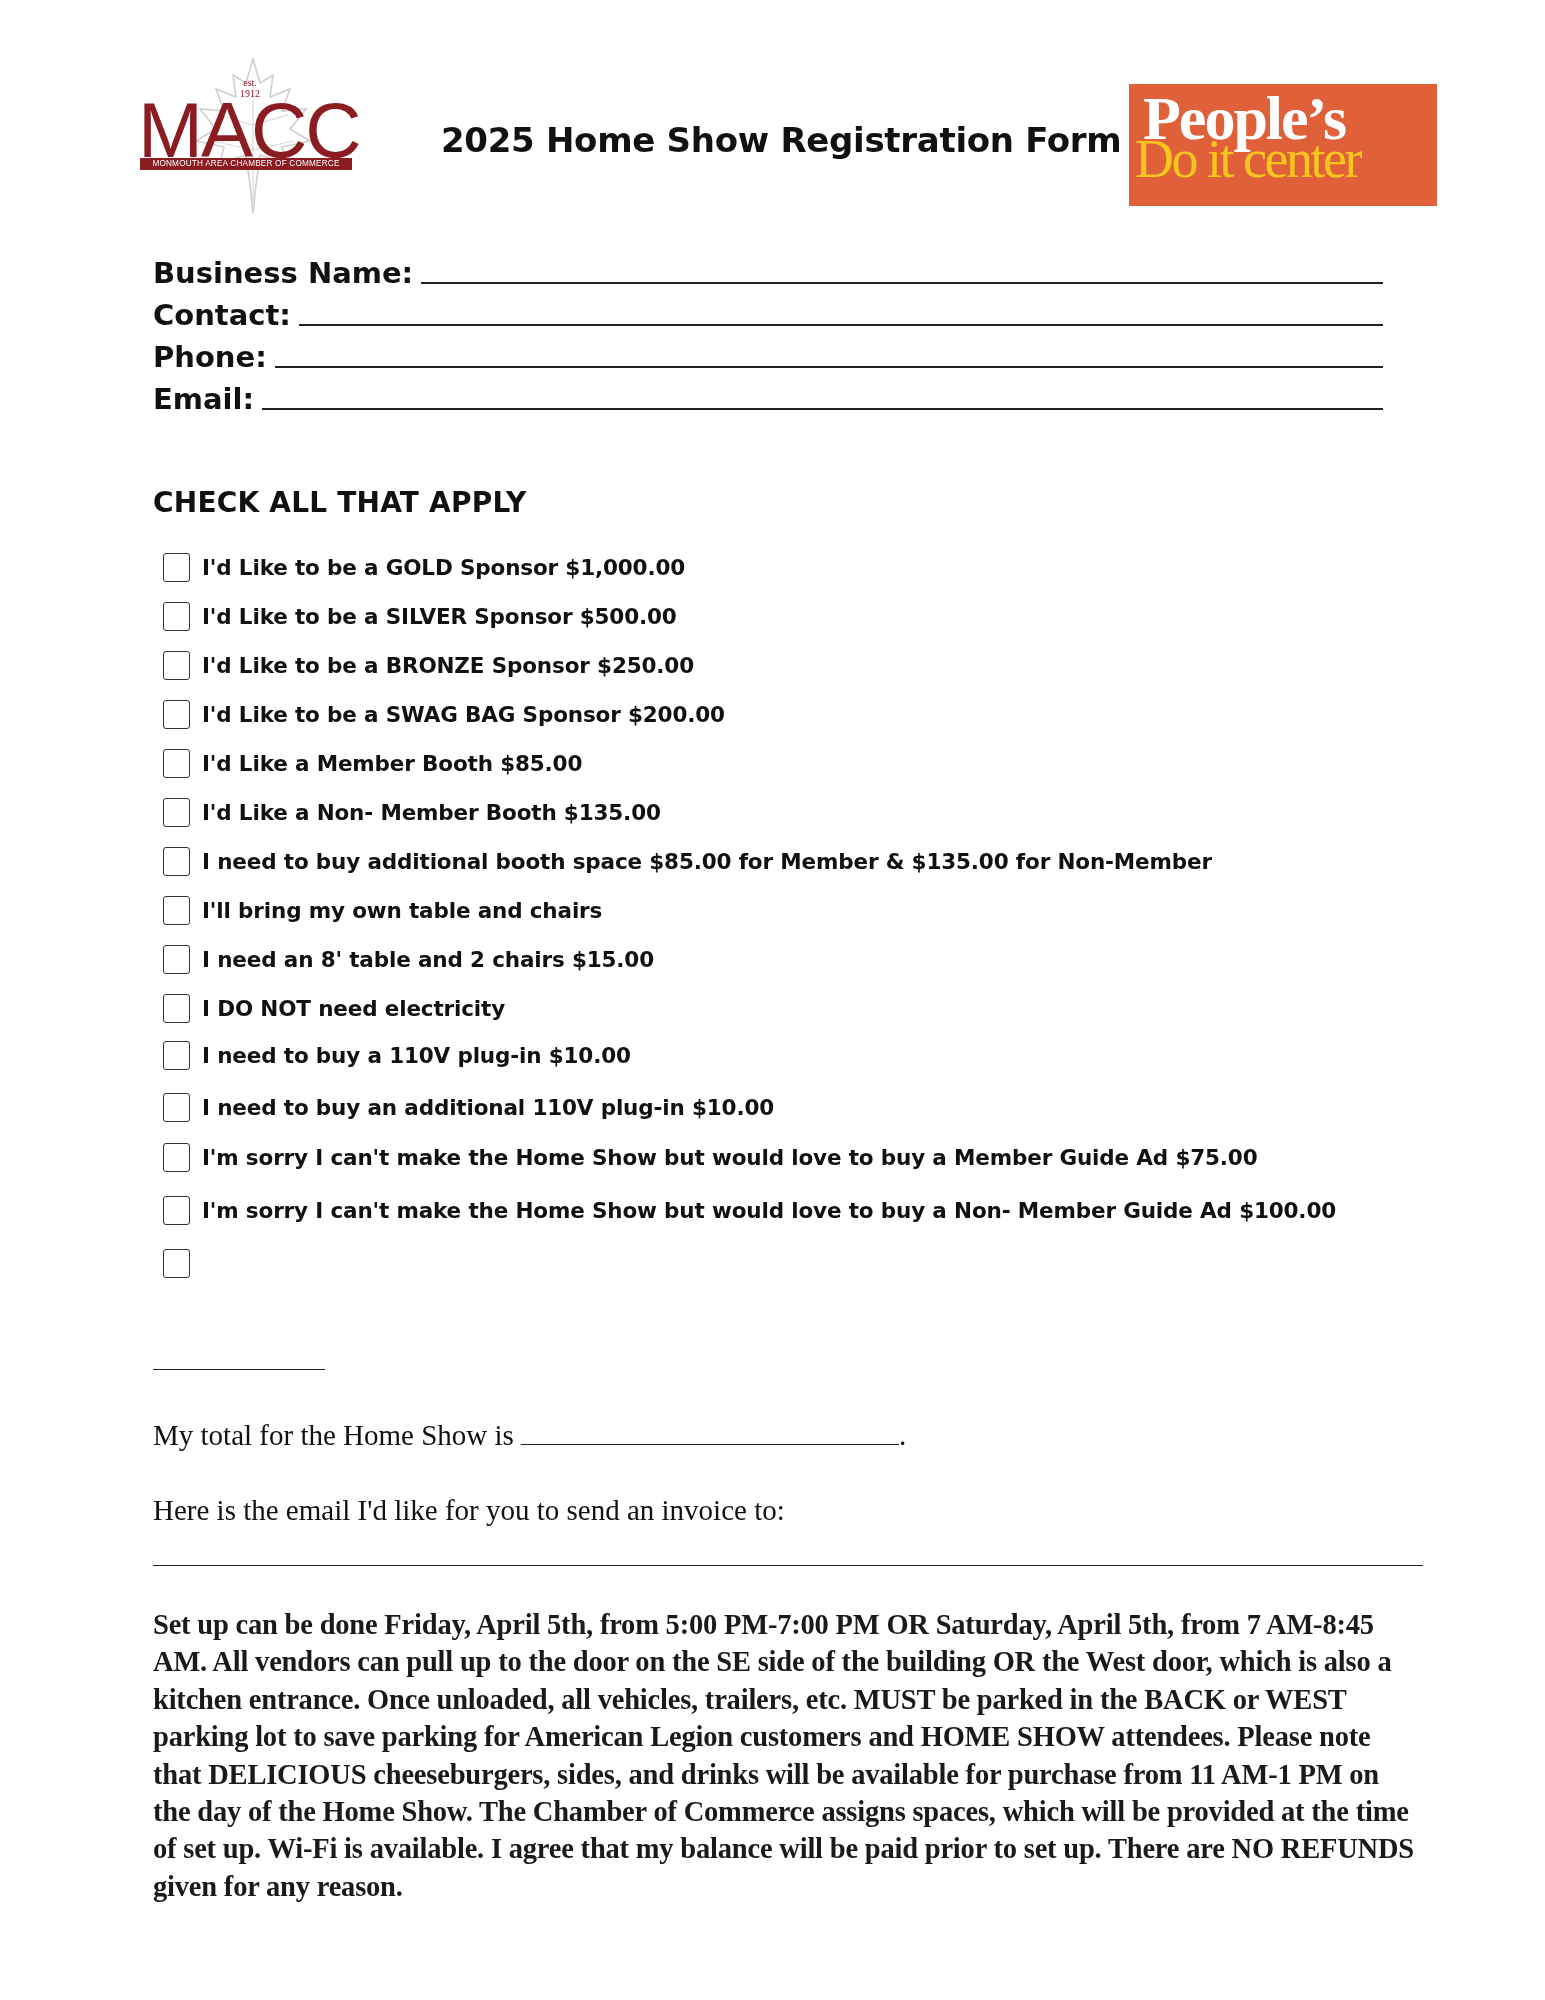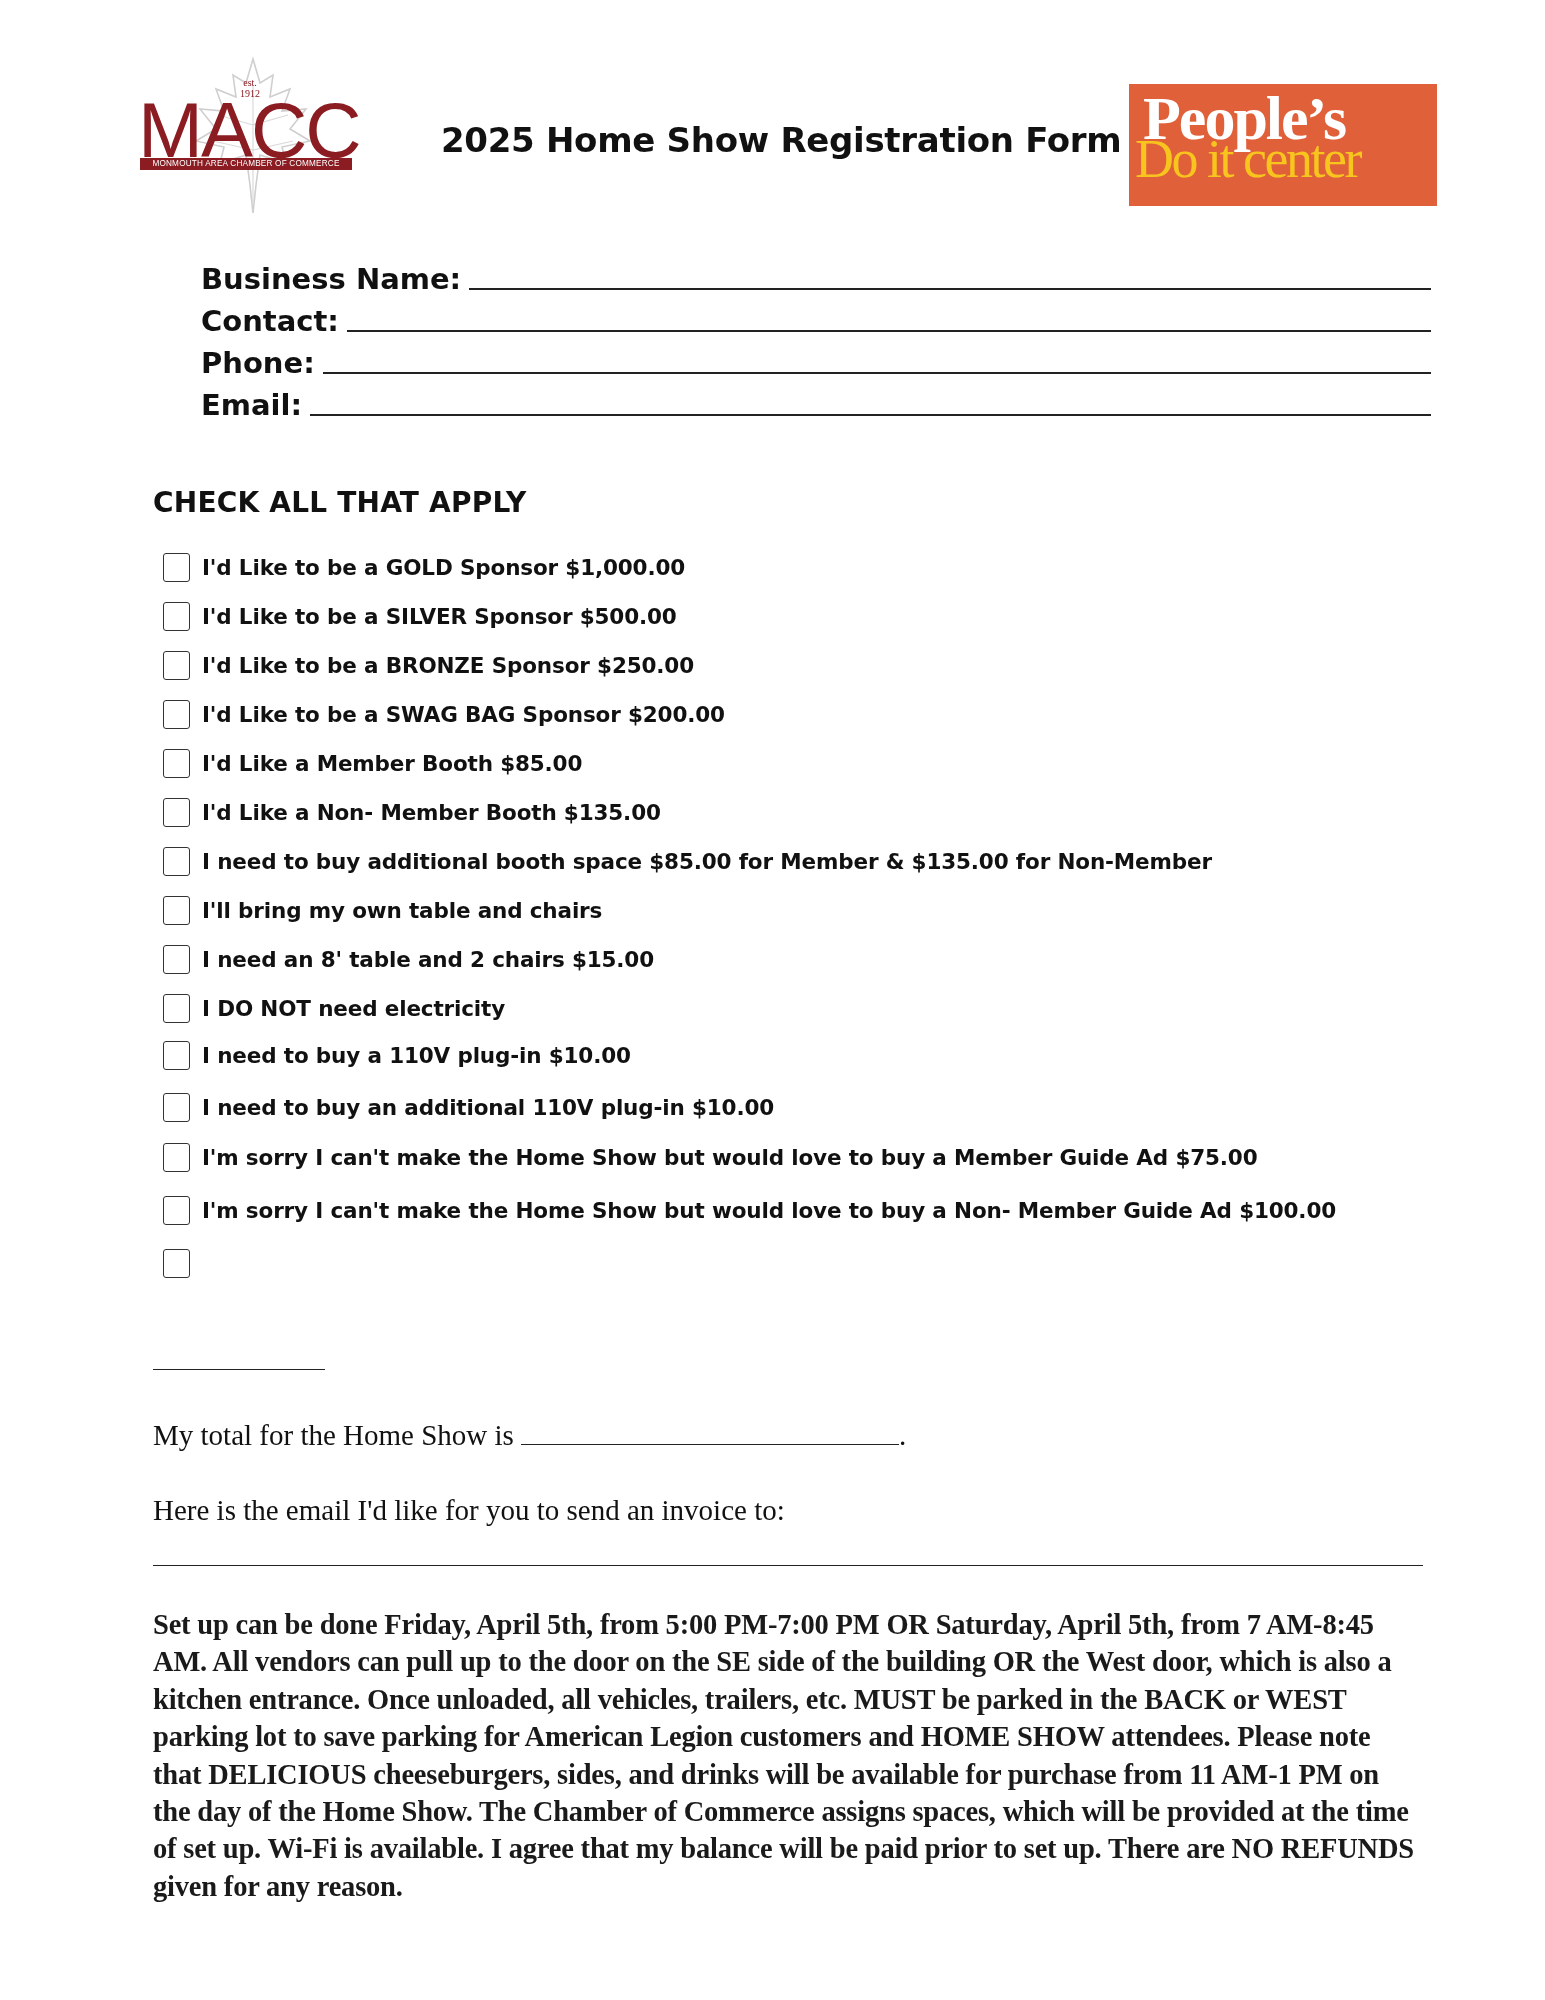--- a/index.html
+++ b/index.html
@@ -20,21 +20,21 @@
 
     .title { position: absolute; left: 441px; top: 120px; font-size: 34px; font-weight: bold; letter-spacing: -0.3px; white-space: nowrap; }
 
     .peoples-logo { position: absolute; left: 1129px; top: 84px; width: 308px; height: 122px; background: #e0603a; overflow: hidden; }
     .peoples-top { position: absolute; left: 14px; top: 2px; font-family: "Liberation Serif", serif; font-weight: bold;
       font-size: 62px; line-height: 64px; color: #ffffff; letter-spacing: -2px; white-space: nowrap; }
     .peoples-bottom { position: absolute; left: 6px; top: 46px; font-family: "Liberation Serif", serif; font-weight: normal;
       font-size: 54px; line-height: 58px; color: #f7c51e; letter-spacing: -2.5px; white-space: nowrap; }
 
     
-    .fields { position: absolute; left: 153px; top: 254px; width: 1230px; margin-left: 48px; }
+    .fields { position: absolute; left: 153px; top: 248px; width: 1230px; }
     .field-row { display: flex; align-items: flex-end; height: 42px; font-size: 29px; font-weight: bold; }
     .field-label { white-space: nowrap; margin-right: 8px; line-height: 34px; }
     .field-line { flex: 1; border-bottom: 2.5px solid #222; height: 30px; margin-bottom: 6px; }
 
     .section-heading { position: absolute; left: 153px; top: 486px; font-size: 28px; font-weight: bold; letter-spacing: 0.2px; white-space: nowrap; }
 
     
     .checklist { position: absolute; left: 153px; top: 0; width: 1300px; }
     .check-item { position: absolute; left: 10px; display: flex; align-items: center; white-space: nowrap; }
     .check-box { width: 27px; height: 29px; border: 1.6px solid #333; border-radius: 3px; box-sizing: border-box; margin-right: 12px; flex: 0 0 auto; background: #fff; }

